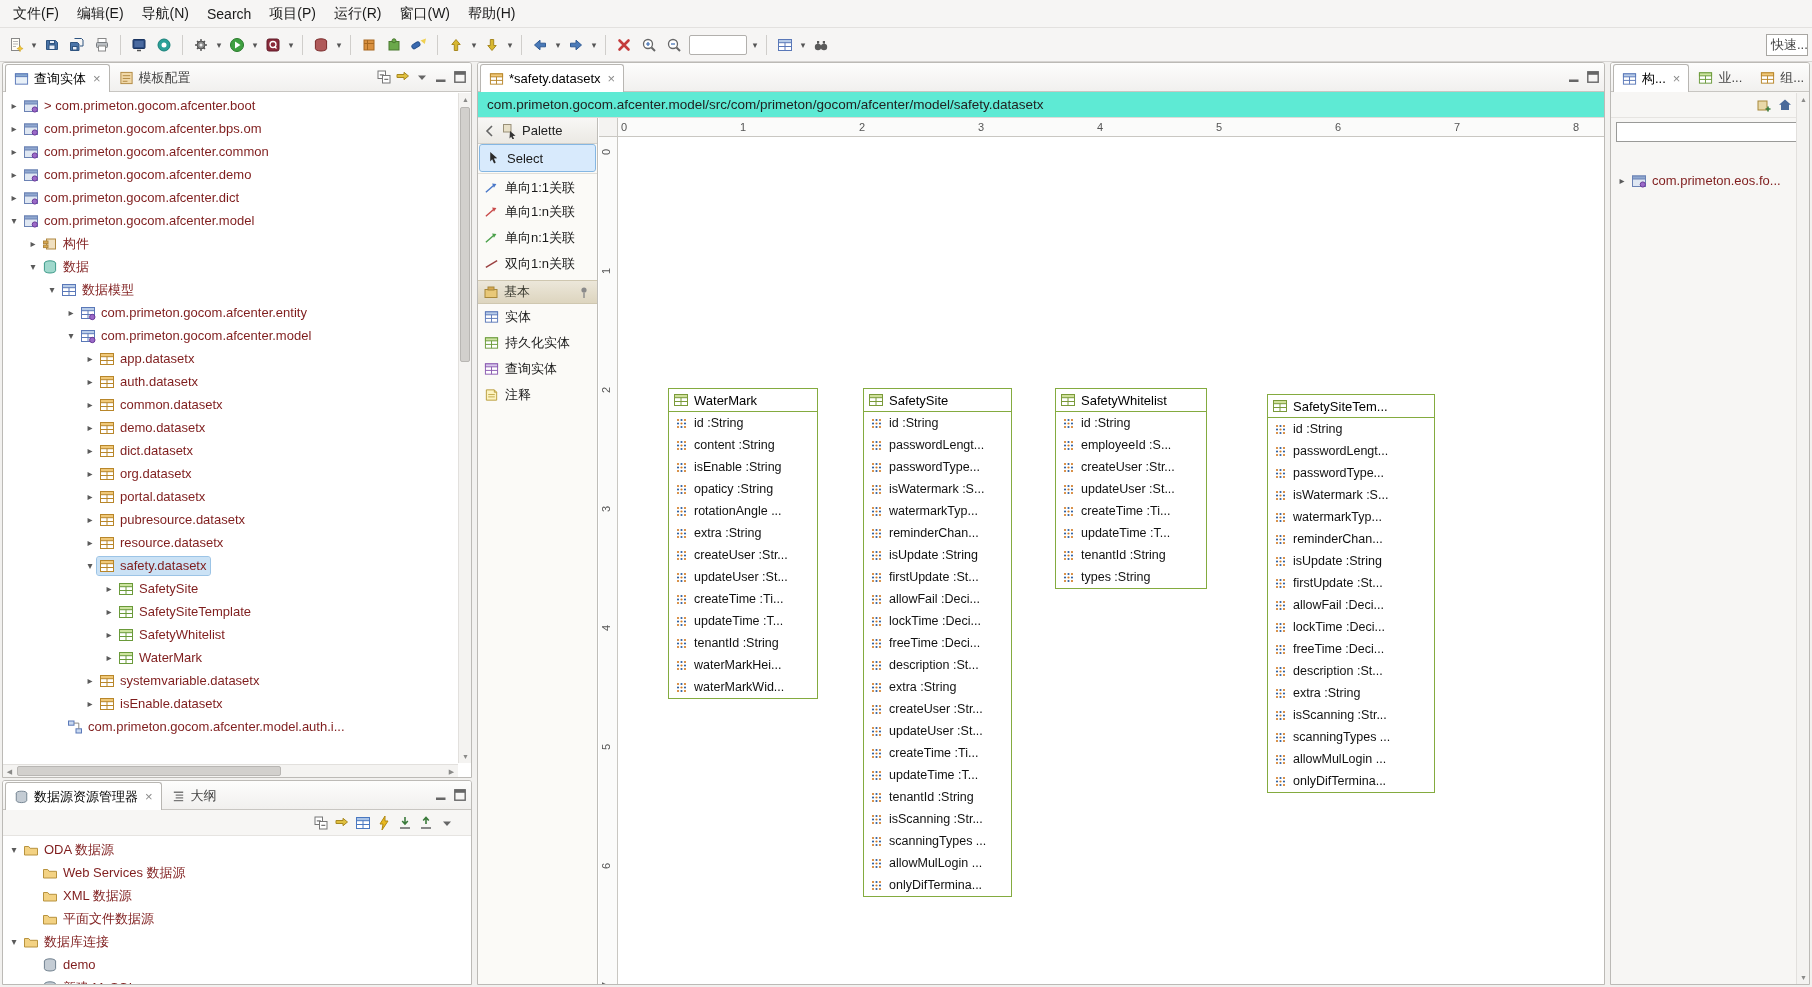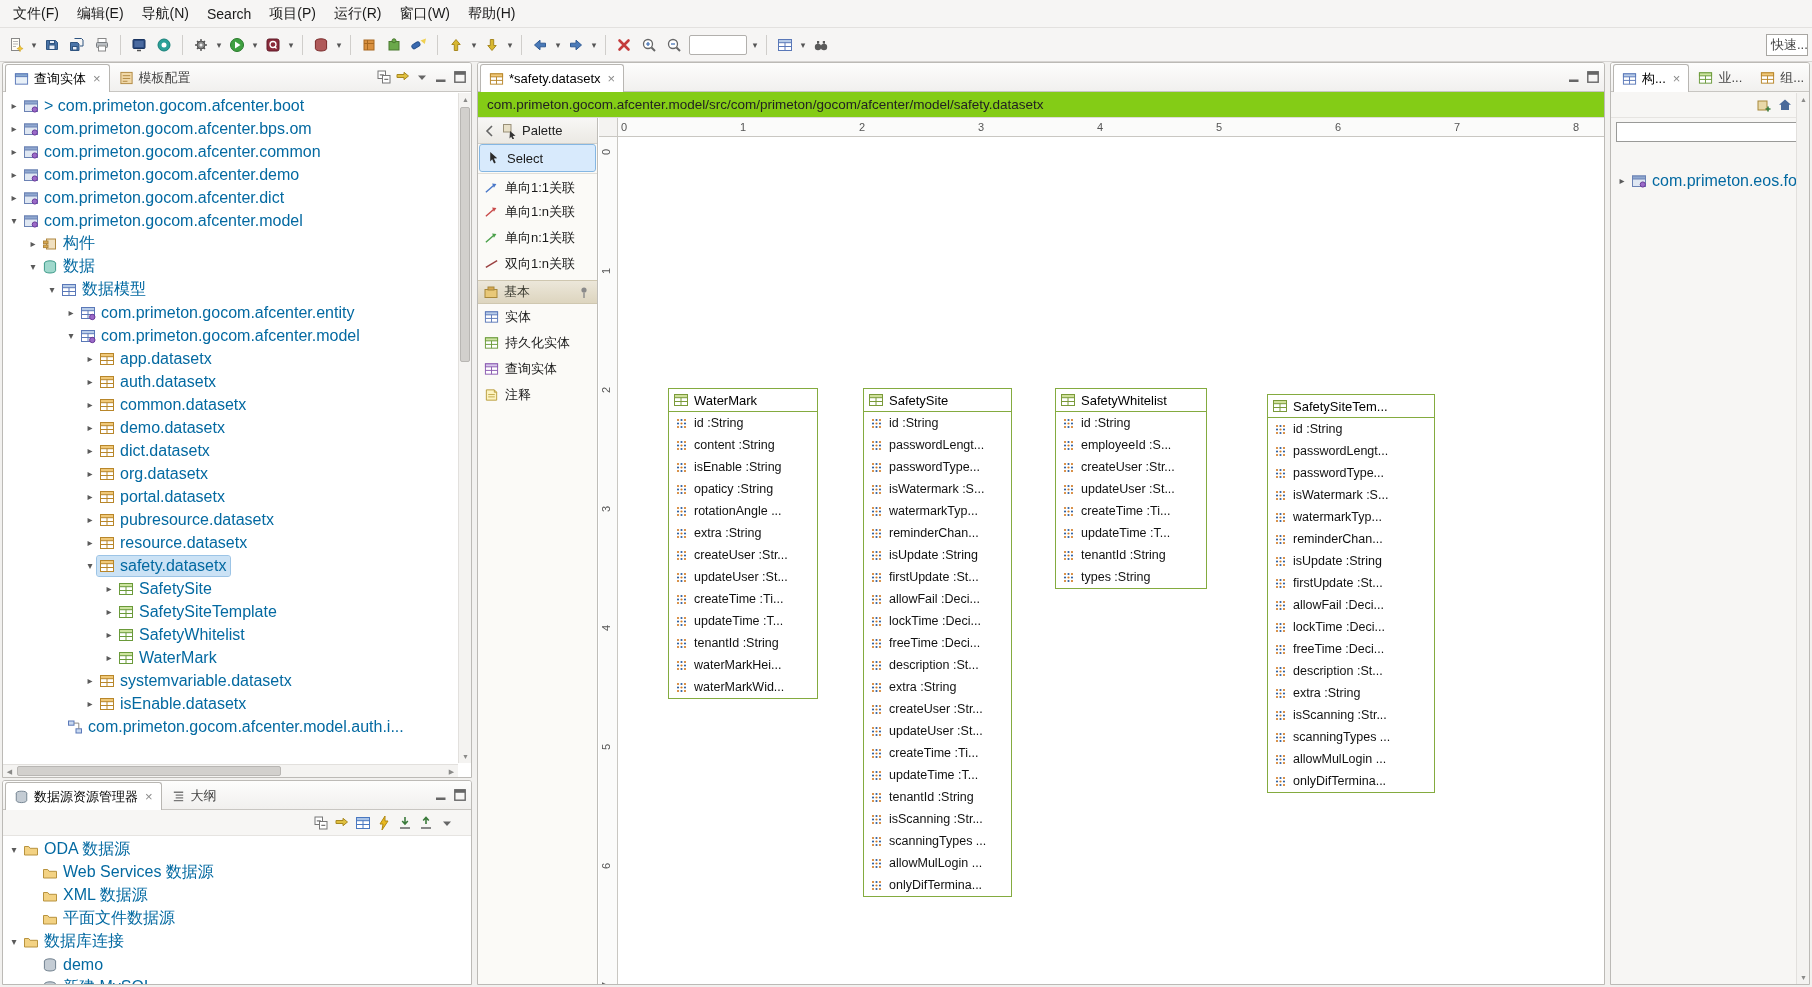--- a/index.html
+++ b/index.html
@@ -29,28 +29,28 @@
   .tab.active{background:#fff;border-color:#b8b6b2;color:#000;margin-bottom:-1px;height:28px}
   .tab .ic{width:15px;height:15px}
   .tab-close{color:#8a8a8a;font-size:13px;line-height:1;padding-left:2px}
   .tab-corner{position:absolute;right:3px;top:0;bottom:0;display:flex;align-items:center;gap:3px}
   
   .tree{position:absolute;background:#fff;overflow:hidden}
   .trow{display:flex;align-items:center;height:23px;white-space:nowrap}
   .chev{width:14px;flex:none;font-size:10px;color:#5a5a5a;text-align:center}
   .hl{display:flex;align-items:center;gap:5px;padding:1px 4px 1px 2px;border-radius:2px}
   .selected .hl{background:#cbe2f5;outline:1px solid #9cc4e6}
-  .tlabel{font-size:16px;color:#0369a1}
+  .tlabel{font-size:13px;color:#7f1d1d}
   
   .sb-v,.sb-h{position:absolute;background:#f4f3f1;z-index:6}
   .sb-btn{position:absolute;font-size:7px;color:#8a8a88;width:13px;height:13px;
     display:flex;align-items:center;justify-content:center}
   .sb-thumb{position:absolute;background:#d2d0cd;border:1px solid #b8b6b3;border-radius:2px}
   
-  #breadcrumb{position:absolute;left:0;right:0;top:29px;height:26px;background:#84cc16;
+  #breadcrumb{position:absolute;left:0;right:0;top:29px;height:26px;background:#5eead4;
     border-bottom:1px solid #dddbd8;display:flex;align-items:center;padding-left:9px;
     font-size:13.5px;color:#222;white-space:nowrap}
   #ed-body{position:absolute;left:0;right:0;top:55px;bottom:0}
   #palette{position:absolute;left:0;top:0;bottom:0;width:120px;background:#fbfaf7;border-right:1px solid #bfbdb8}
   .palette-header{height:26px;display:flex;align-items:center;gap:4px;padding:0 4px;
     background:linear-gradient(#f8f7f5,#ebe9e4);border-bottom:1px solid #d2d0ca;font-size:13px;color:#222}
   .ptool{height:26px;display:flex;align-items:center;gap:6px;padding:0 6px;font-size:13px;color:#1a1a1a;white-space:nowrap}
   .ptool .ic{width:15px;height:15px}
   .ptool.selected{background:#d8eafc;outline:1px solid #84b6e2;border-radius:2px;margin:1px 2px}
   .ptool-sep{border-top:1px solid #e0ded8;margin-top:2px;padding-top:2px}

